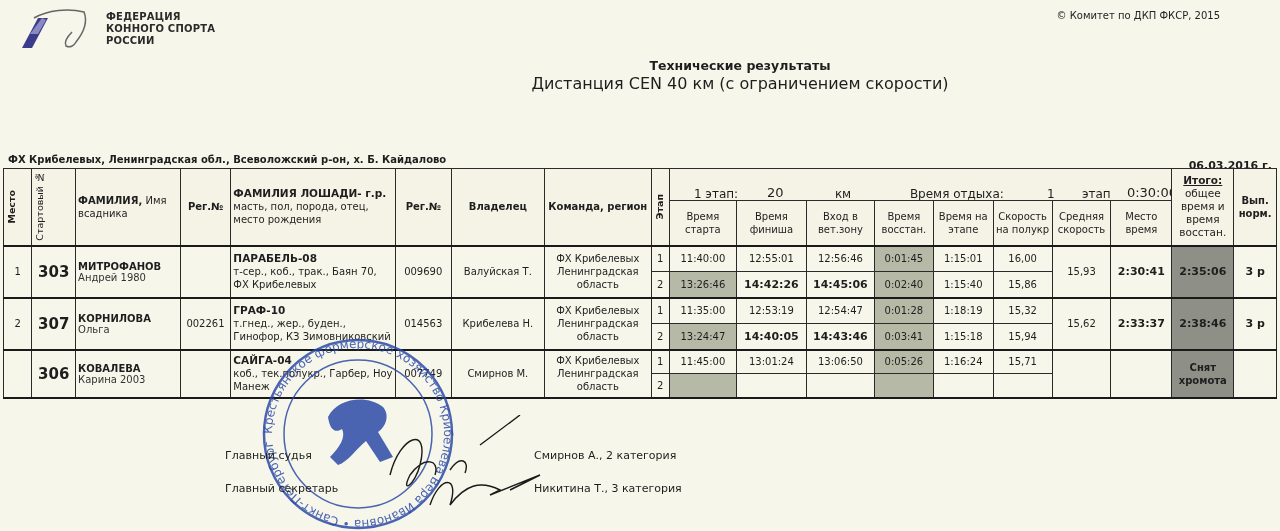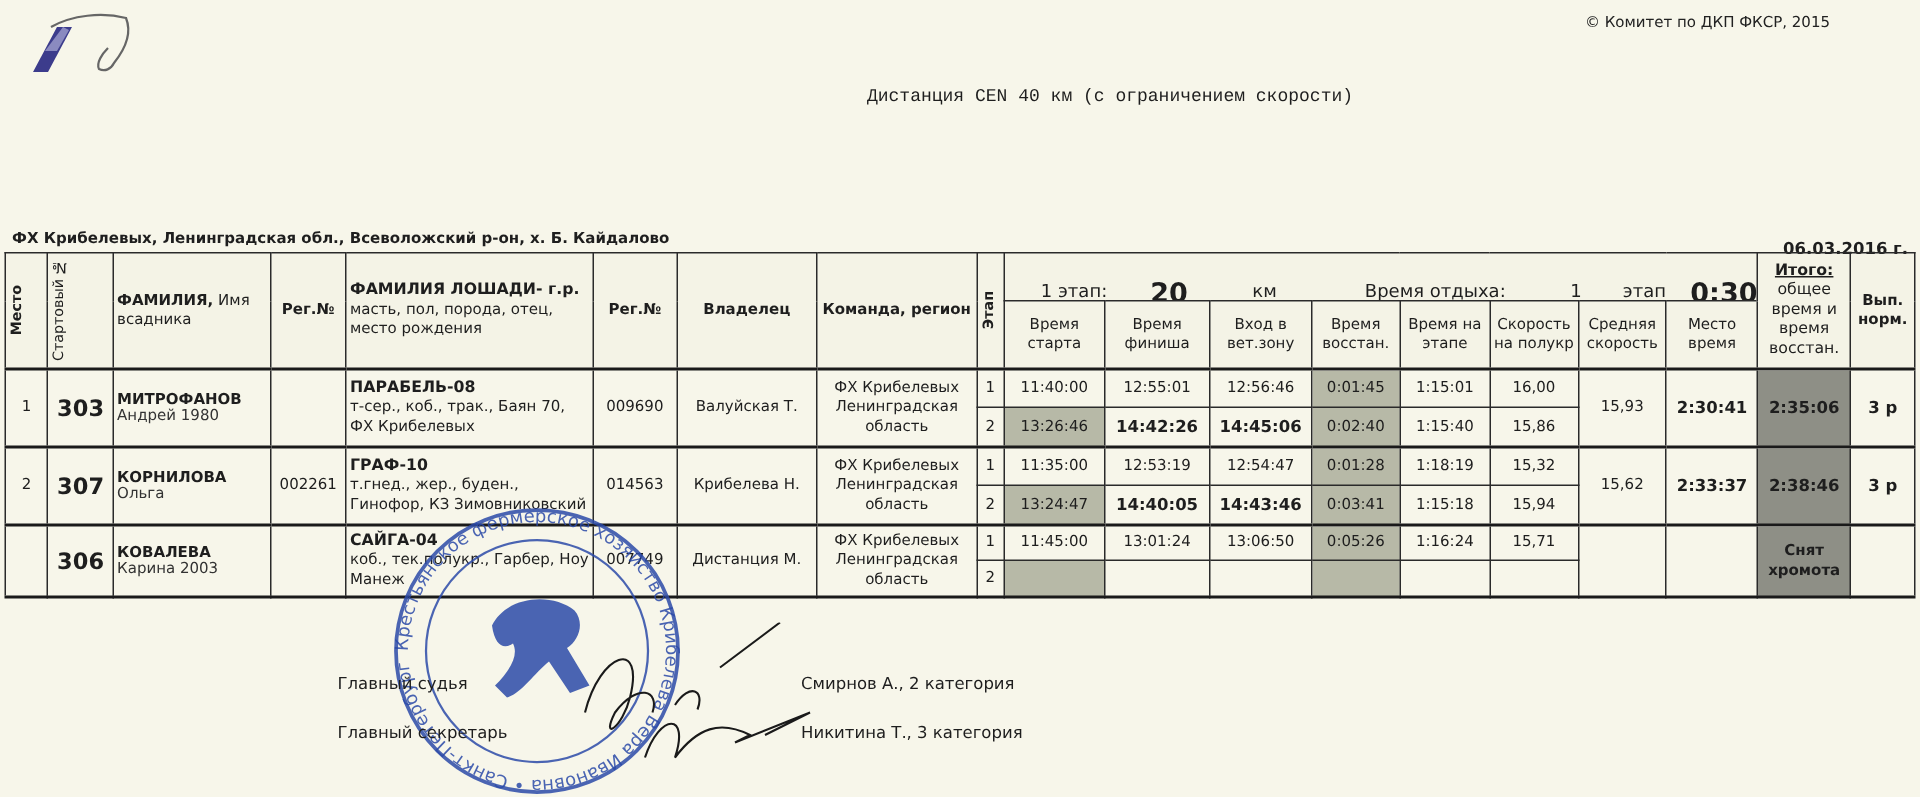--- a/index.html
+++ b/index.html
@@ -14,21 +14,21 @@
   .logo svg { position: absolute; left: 0; top: 0; }
   .logo-text {
     position: absolute; left: 88px; top: 7px;
     font-size: 10px; line-height: 12px; color: #2a2a2a; font-weight: bold; letter-spacing: 0.2px;
   }
   .copyright { position: absolute; right: 60px; top: 10px; font-size: 10px; color: #222; }
   .titles { position: absolute; left: 0; right: 0; top: 56px; text-align: center; }
   .title-main { font-size: 17px; font-weight: bold; color: #1a1a1a; margin-left: 10px; }
   .title-sub { font-size: 11px; margin-top: 10px; margin-left: 200px; }
   .title-res { font-size: 12.5px; font-weight: bold; margin-top: 2px; margin-left: 200px; }
-  .title-dist { font-size: 12px; margin-top: 1px; margin-left: 200px; font-family: Liberation Mono, monospace; }
+  .title-dist { font-size: 16px; margin-top: 1px; margin-left: 200px; }
   .location { position: absolute; left: 8px; top: 154px; font-size: 10px; font-weight: bold; }
   .date { position: absolute; right: 8px; top: 159px; font-size: 11px; font-weight: bold; margin-left: 44px; }
 
   table.results {
     position: absolute; left: 3px; top: 168px; width: 1274px;
     border-collapse: collapse; table-layout: fixed; font-size: 10px;
   }
   table.results td {
     border: 1px solid #2a2a2a; text-align: center; vertical-align: middle;
     padding: 0 2px; overflow: hidden; white-space: nowrap;
@@ -43,39 +43,45 @@
   .rider-first { font-size: 10px; color: #333; }
   .horse-name { font-weight: bold; font-size: 10.5px; }
   .horse-desc { white-space: normal !important; line-height: 13px; }
   .wrap { white-space: normal !important; line-height: 13px; }
   .grey { background: #b7b9a7 !important; }
   .darkgrey { background: #8e8f86 !important; }
   .total { font-weight: bold; font-size: 11px; }
   tr.thick-top td { border-top: 2px solid #1a1a1a; }
   .stage-info { position: relative; height: 100%; }
   .si { position: absolute; font-size: 12px; }
-  .si.b { font-weight: bold; font-size: 18px; }
+  .si.b { font-weight: normal; font-size: 13px; }
 
   .sign { position: absolute; font-size: 11px; }
   .stamp { position: absolute; left: 258px; top: 337px; }
   .signature { position: absolute; left: 370px; top: 415px; }
 </style>
 </head>
 <body>
 
 <div class="logo">
   <svg width="80" height="48" viewBox="0 0 80 48">
     <polygon points="4,44 14,44 30,14 20,14" fill="#3c3c8c"></polygon>
     <polygon points="12,30 20,30 28,16 24,14" fill="#8a8ac0"></polygon>
     <path d="M16,14 C30,6 50,4 66,8 C70,18 66,28 58,38 C56,42 52,44 48,42 C46,38 50,32 54,28" fill="none" stroke="#666" stroke-width="1.5"></path>
   </svg>
+  <div class="logo-text">
+    <div>ФЕДЕРАЦИЯ</div>
+    <div>КОННОГО СПОРТА</div>
+    <div>РОССИИ</div>
+  </div>
 </div>
 <div class="copyright">© Комитет по ДКП ФКСР, 2015</div>
 
 <div class="titles">
+  <div class="title-res">Технические результаты</div>
   <div class="title-dist">Дистанция CEN 40 км (с ограничением скорости)</div>
 </div>
 
 <div class="location">ФХ Крибелевых, Ленинградская обл., Всеволожский р-он, х. Б. Кайдалово</div>
 <div class="date">06.03.2016 г.</div>
 
 <table class="results">
   <colgroup>
     <col style="width:28px">
       <col style="width:43px">
@@ -228,21 +234,21 @@
     <td rowspan="2" class="left">
           <div class="rider-last">КОВАЛЕВА</div>
           <div class="rider-first">Карина 2003</div>
         </td>
     <td rowspan="2"></td>
     <td rowspan="2" class="left horse-desc">
           <div class="horse-name">САЙГА-04</div>
           <div>коб., тек.полукр., Гарбер, Ноу Манеж</div>
         </td>
     <td rowspan="2">007749</td>
-    <td rowspan="2">Дистанция М.</td>
+    <td rowspan="2">Смирнов М.</td>
     <td rowspan="2" class="wrap">ФХ Крибелевых Ленинградская область</td>
     <td>1</td>
     <td>11:45:00</td>
     <td>13:01:24</td>
     <td>13:06:50</td>
     <td class="grey">0:05:26</td>
     <td>1:16:24</td>
     <td>15,71</td>
     <td rowspan="2"></td>
     <td rowspan="2" class="total"></td>

